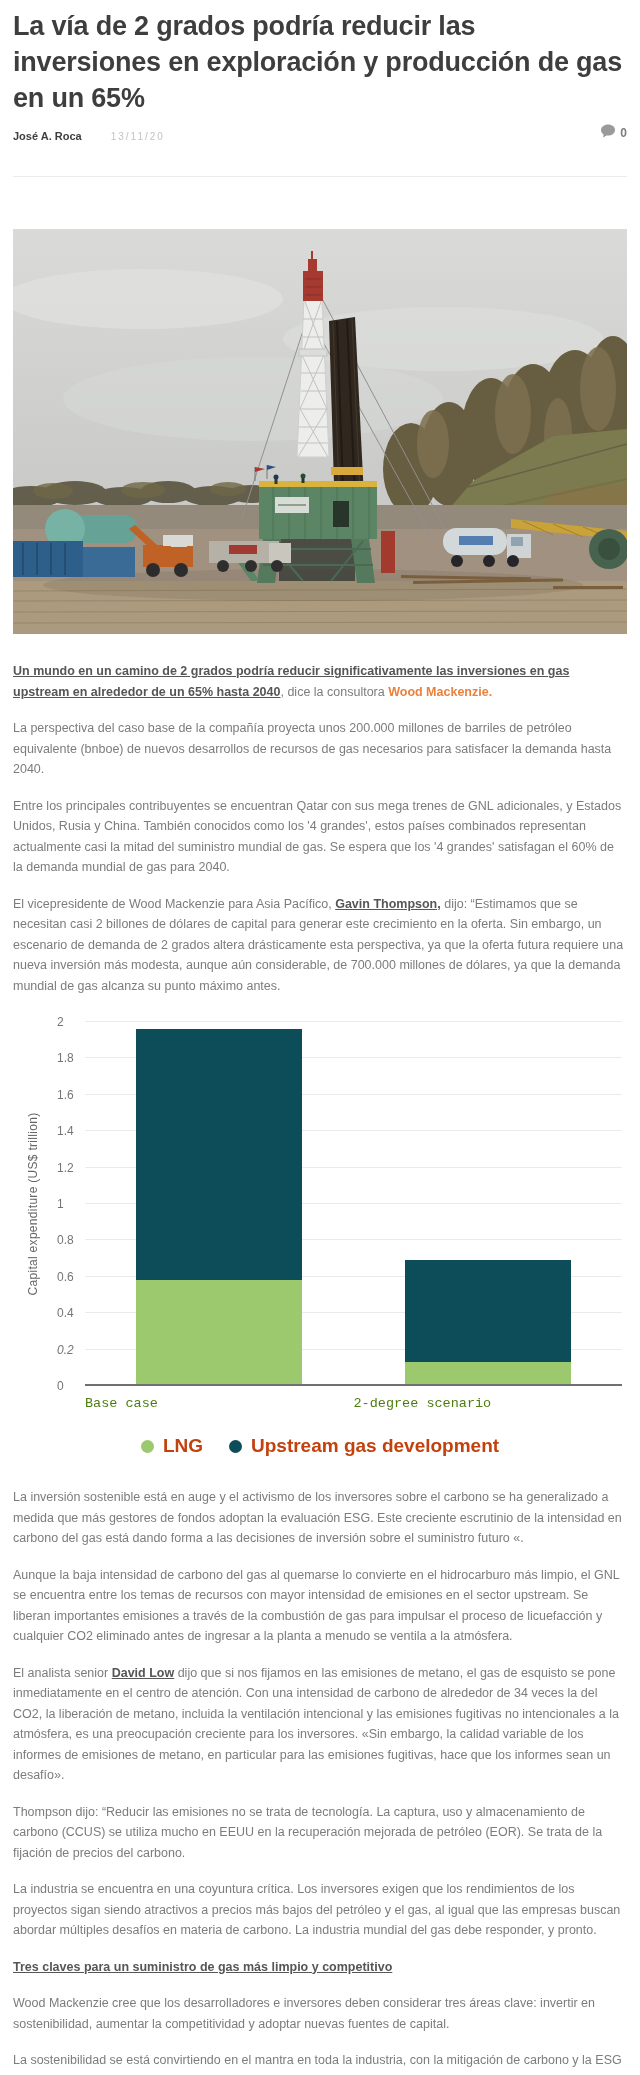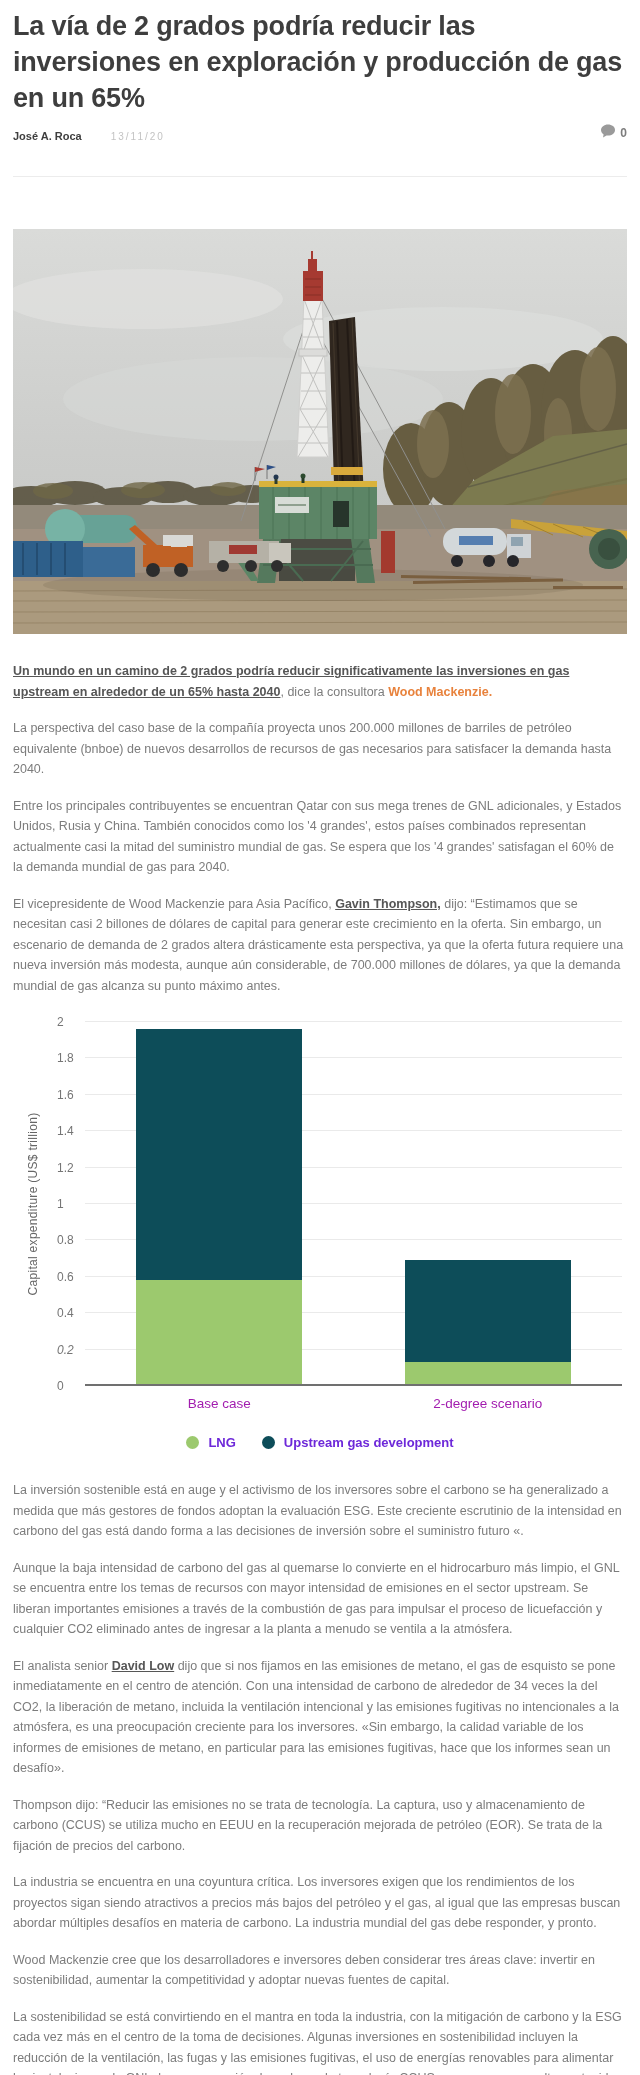--- a/index.html
+++ b/index.html
@@ -28,23 +28,23 @@
   .chart{margin:26px 0 4px 0;}
   .chart-plot{position:relative;height:364px;margin-left:72px;margin-right:5px;}
   .gridline{position:absolute;left:0;right:0;height:1px;background:#eaeaea;}
   .x-axis{position:absolute;left:0;right:0;bottom:0;height:2px;background:#707070;}
   .ytick{position:absolute;left:-28px;font-size:12px;line-height:14px;color:#757575;}
   .chart-ylabel{position:absolute;left:-52px;top:50%;transform:translate(-50%,-50%) rotate(-90deg);
     white-space:nowrap;font-size:12px;color:#666;letter-spacing:0.3px;}
   .bar{position:absolute;bottom:2px;width:31%;display:flex;flex-direction:column-reverse;}
   .bar-seg{width:100%;}
   .xcats{display:flex;margin-left:72px;margin-right:5px;}
-  .xcat{width:50%;text-align:center;font-size:13.5px;color:#a21caf;margin-top:10px;}
+  .xcat{width:50%;text-align:left;font-size:13.5px;color:#4d7c0f;margin-top:10px;font-family:Liberation Mono, monospace;}
   .legend{display:flex;justify-content:center;align-items:center;gap:26px;margin:24px 0 30px 0;}
-  .legend-item{display:flex;align-items:center;gap:9px;font-size:13px;font-weight:700;color:#6d28d9;}
+  .legend-item{display:flex;align-items:center;gap:9px;font-size:19px;font-weight:700;color:#c2410c;}
   .legend-dot{width:13px;height:13px;border-radius:50%;flex:0 0 auto;}
 </style>
 </head>
 <body>
 
 <div class="container">
 
   <h1 class="title">La vía de 2 grados podría reducir las inversiones en exploración y producción de gas en un 65%</h1>
 
   <div class="byline">
@@ -311,18 +311,19 @@
           </div>
         </div>
     </div>
 
     <div id="paras-after">
         <p class="para"><span>La inversión sostenible está en auge y el activismo de los inversores sobre el carbono se ha generalizado a medida que más gestores de fondos adoptan la evaluación ESG. Este creciente escrutinio de la intensidad en carbono del gas está dando forma a las decisiones de inversión sobre el suministro futuro «.</span></p>
         <p class="para"><span>Aunque la baja intensidad de carbono del gas al quemarse lo convierte en el hidrocarburo más limpio, el GNL se encuentra entre los temas de recursos con mayor intensidad de emisiones en el sector upstream. Se liberan importantes emisiones a través de la combustión de gas para impulsar el proceso de licuefacción y cualquier CO2 eliminado antes de ingresar a la planta a menudo se ventila a la atmósfera.</span></p>
         <p class="para"><span>El analista senior </span><span class="seg-bold">David Low</span><span> dijo que si nos fijamos en las emisiones de metano, el gas de esquisto se pone inmediatamente en el centro de atención. Con una intensidad de carbono de alrededor de 34 veces la del CO2, la liberación de metano, incluida la ventilación intencional y las emisiones fugitivas no intencionales a la atmósfera, es una preocupación creciente para los inversores. «Sin embargo, la calidad variable de los informes de emisiones de metano, en particular para las emisiones fugitivas, hace que los informes sean un desafío».</span></p>
         <p class="para"><span>Thompson dijo: “Reducir las emisiones no se trata de tecnología. La captura, uso y almacenamiento de carbono (CCUS) se utiliza mucho en EEUU en la recuperación mejorada de petróleo (EOR). Se trata de la fijación de precios del carbono.</span></p>
         <p class="para"><span>La industria se encuentra en una coyuntura crítica. Los inversores exigen que los rendimientos de los proyectos sigan siendo atractivos a precios más bajos del petróleo y el gas, al igual que las empresas buscan abordar múltiples desafíos en materia de carbono. La industria mundial del gas debe responder, y pronto.</span></p>
+        <p class="para"><span class="seg-bold">Tres claves para un suministro de gas más limpio y competitivo</span></p>
         <p class="para"><span>Wood Mackenzie cree que los desarrolladores e inversores deben considerar tres áreas clave: invertir en sostenibilidad, aumentar la competitividad y adoptar nuevas fuentes de capital.</span></p>
         <p class="para"><span>La sostenibilidad se está convirtiendo en el mantra en toda la industria, con la mitigación de carbono y la ESG cada vez más en el centro de la toma de decisiones. Algunas inversiones en sostenibilidad incluyen la reducción de la ventilación, las fugas y las emisiones fugitivas, el uso de energías renovables para alimentar las instalaciones de GNL, la compensación de carbono, la tecnología CCUS para campos con alto contenido de CO2 y licuefacción y la asociación con los usuarios finales para reducir las emisiones.</span></p>
       </div>
   </div>
 
 </div>
 
 </body></html>

